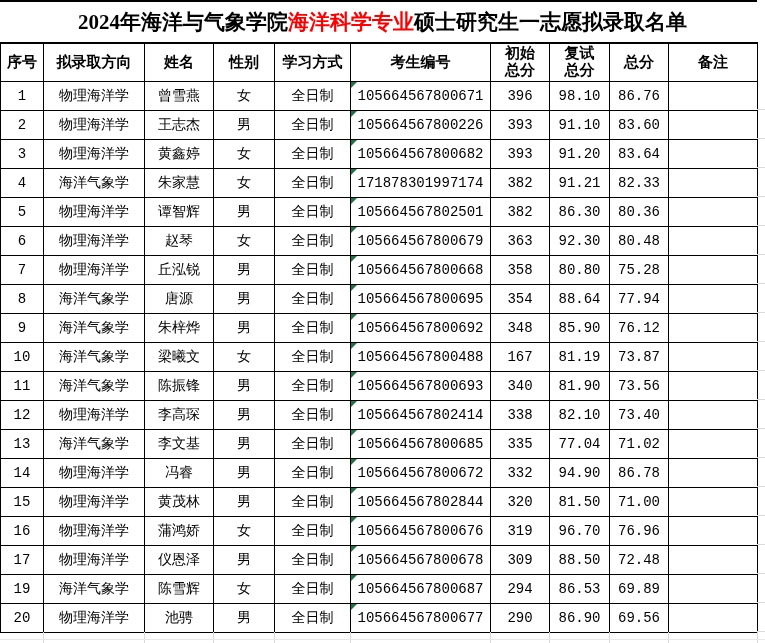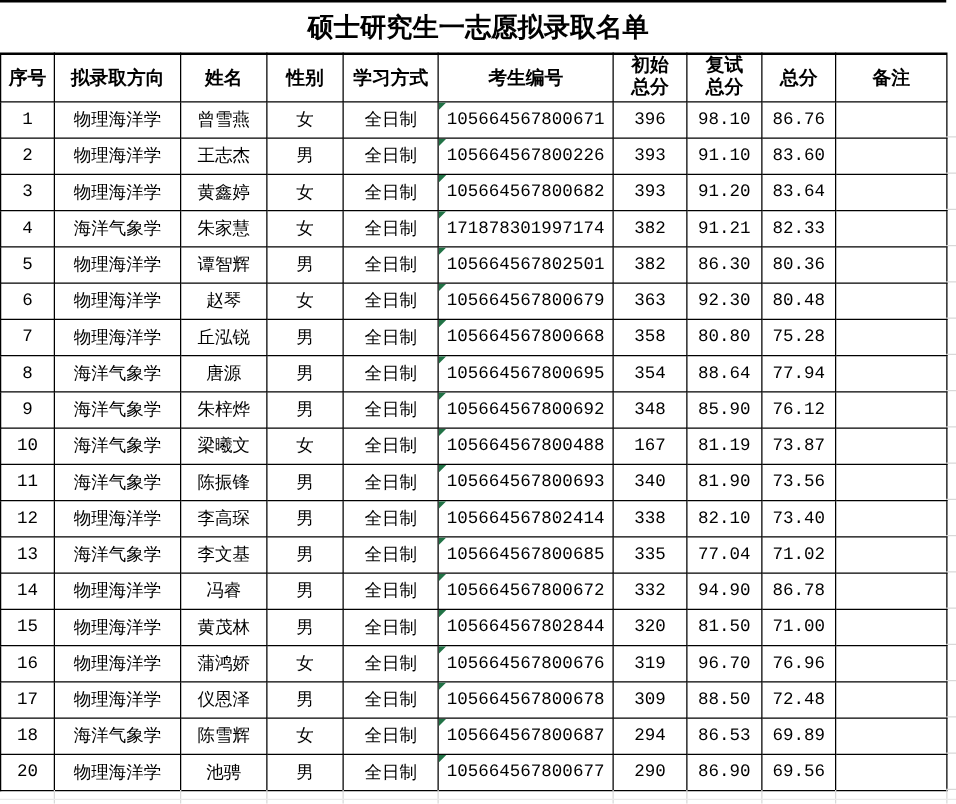--- a/index.html
+++ b/index.html
@@ -36,20 +36,22 @@
   .vstub{position:absolute;top:632px;height:11px;width:1px;background:#d9d9d9;}
   .hstub{position:absolute;left:757px;width:8px;height:1px;background:#d9d9d9;}
   .sheetline{position:absolute;left:0;top:639px;width:765px;height:1px;background:#e9e9e9;}
 </style>
 </head>
 <body>
 
 <div class="topline"></div>
 
 <div class="title">
+  <span>2024年海洋与气象学院</span>
+    <span style="color: rgb(255, 0, 0);">海洋科学专业</span>
     <span>硕士研究生一志愿拟录取名单</span>
 </div>
 
 <table>
   <colgroup>
     <col style="width:43px">
       <col style="width:101px">
       <col style="width:69px">
     <col style="width:61px">
       <col style="width:76px">
@@ -272,21 +274,21 @@
         <td><span>仪恩泽</span></td>
         <td><span>男</span></td>
         <td><span>全日制</span></td>
         <td class="candidate"><span class="tri" style="border-top-color: rgb(33, 115, 70);"></span><span class="num">105664567800678</span></td>
         <td><span class="num">309</span></td>
         <td><span class="num">88.50</span></td>
         <td><span class="num">72.48</span></td>
         <td><span></span></td>
       </tr>
       <tr>
-        <td><span class="num">18</span></td>
+        <td><span class="num">19</span></td>
         <td><span>海洋气象学</span></td>
         <td><span>陈雪辉</span></td>
         <td><span>女</span></td>
         <td><span>全日制</span></td>
         <td class="candidate"><span class="tri" style="border-top-color: rgb(33, 115, 70);"></span><span class="num">105664567800687</span></td>
         <td><span class="num">294</span></td>
         <td><span class="num">86.53</span></td>
         <td><span class="num">69.89</span></td>
         <td><span></span></td>
       </tr>

